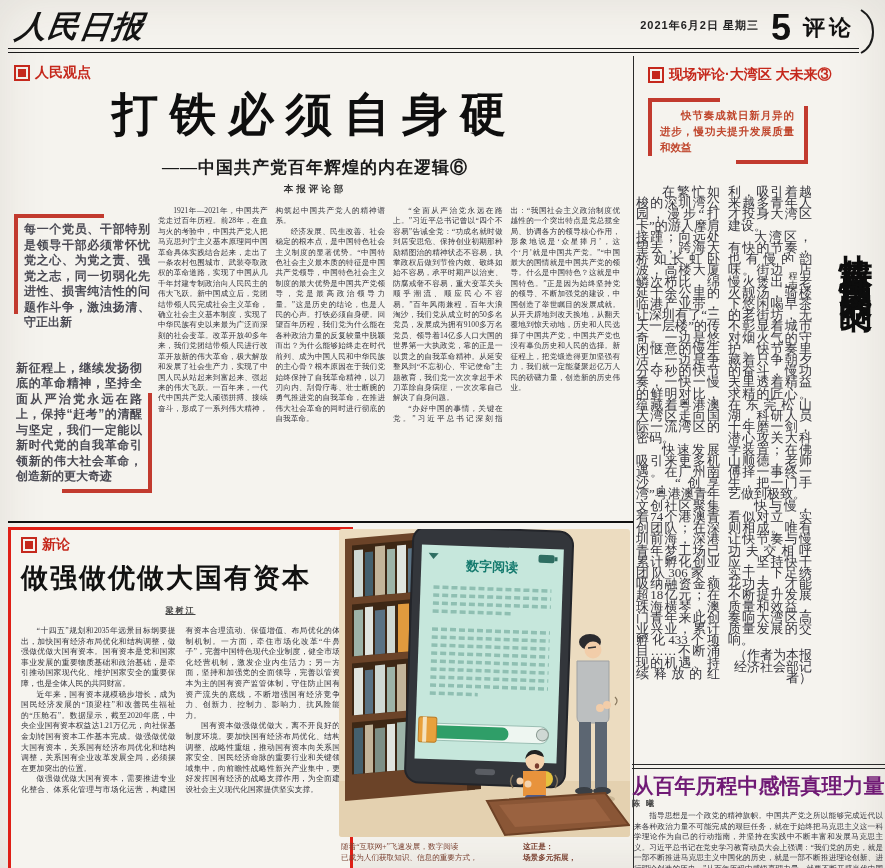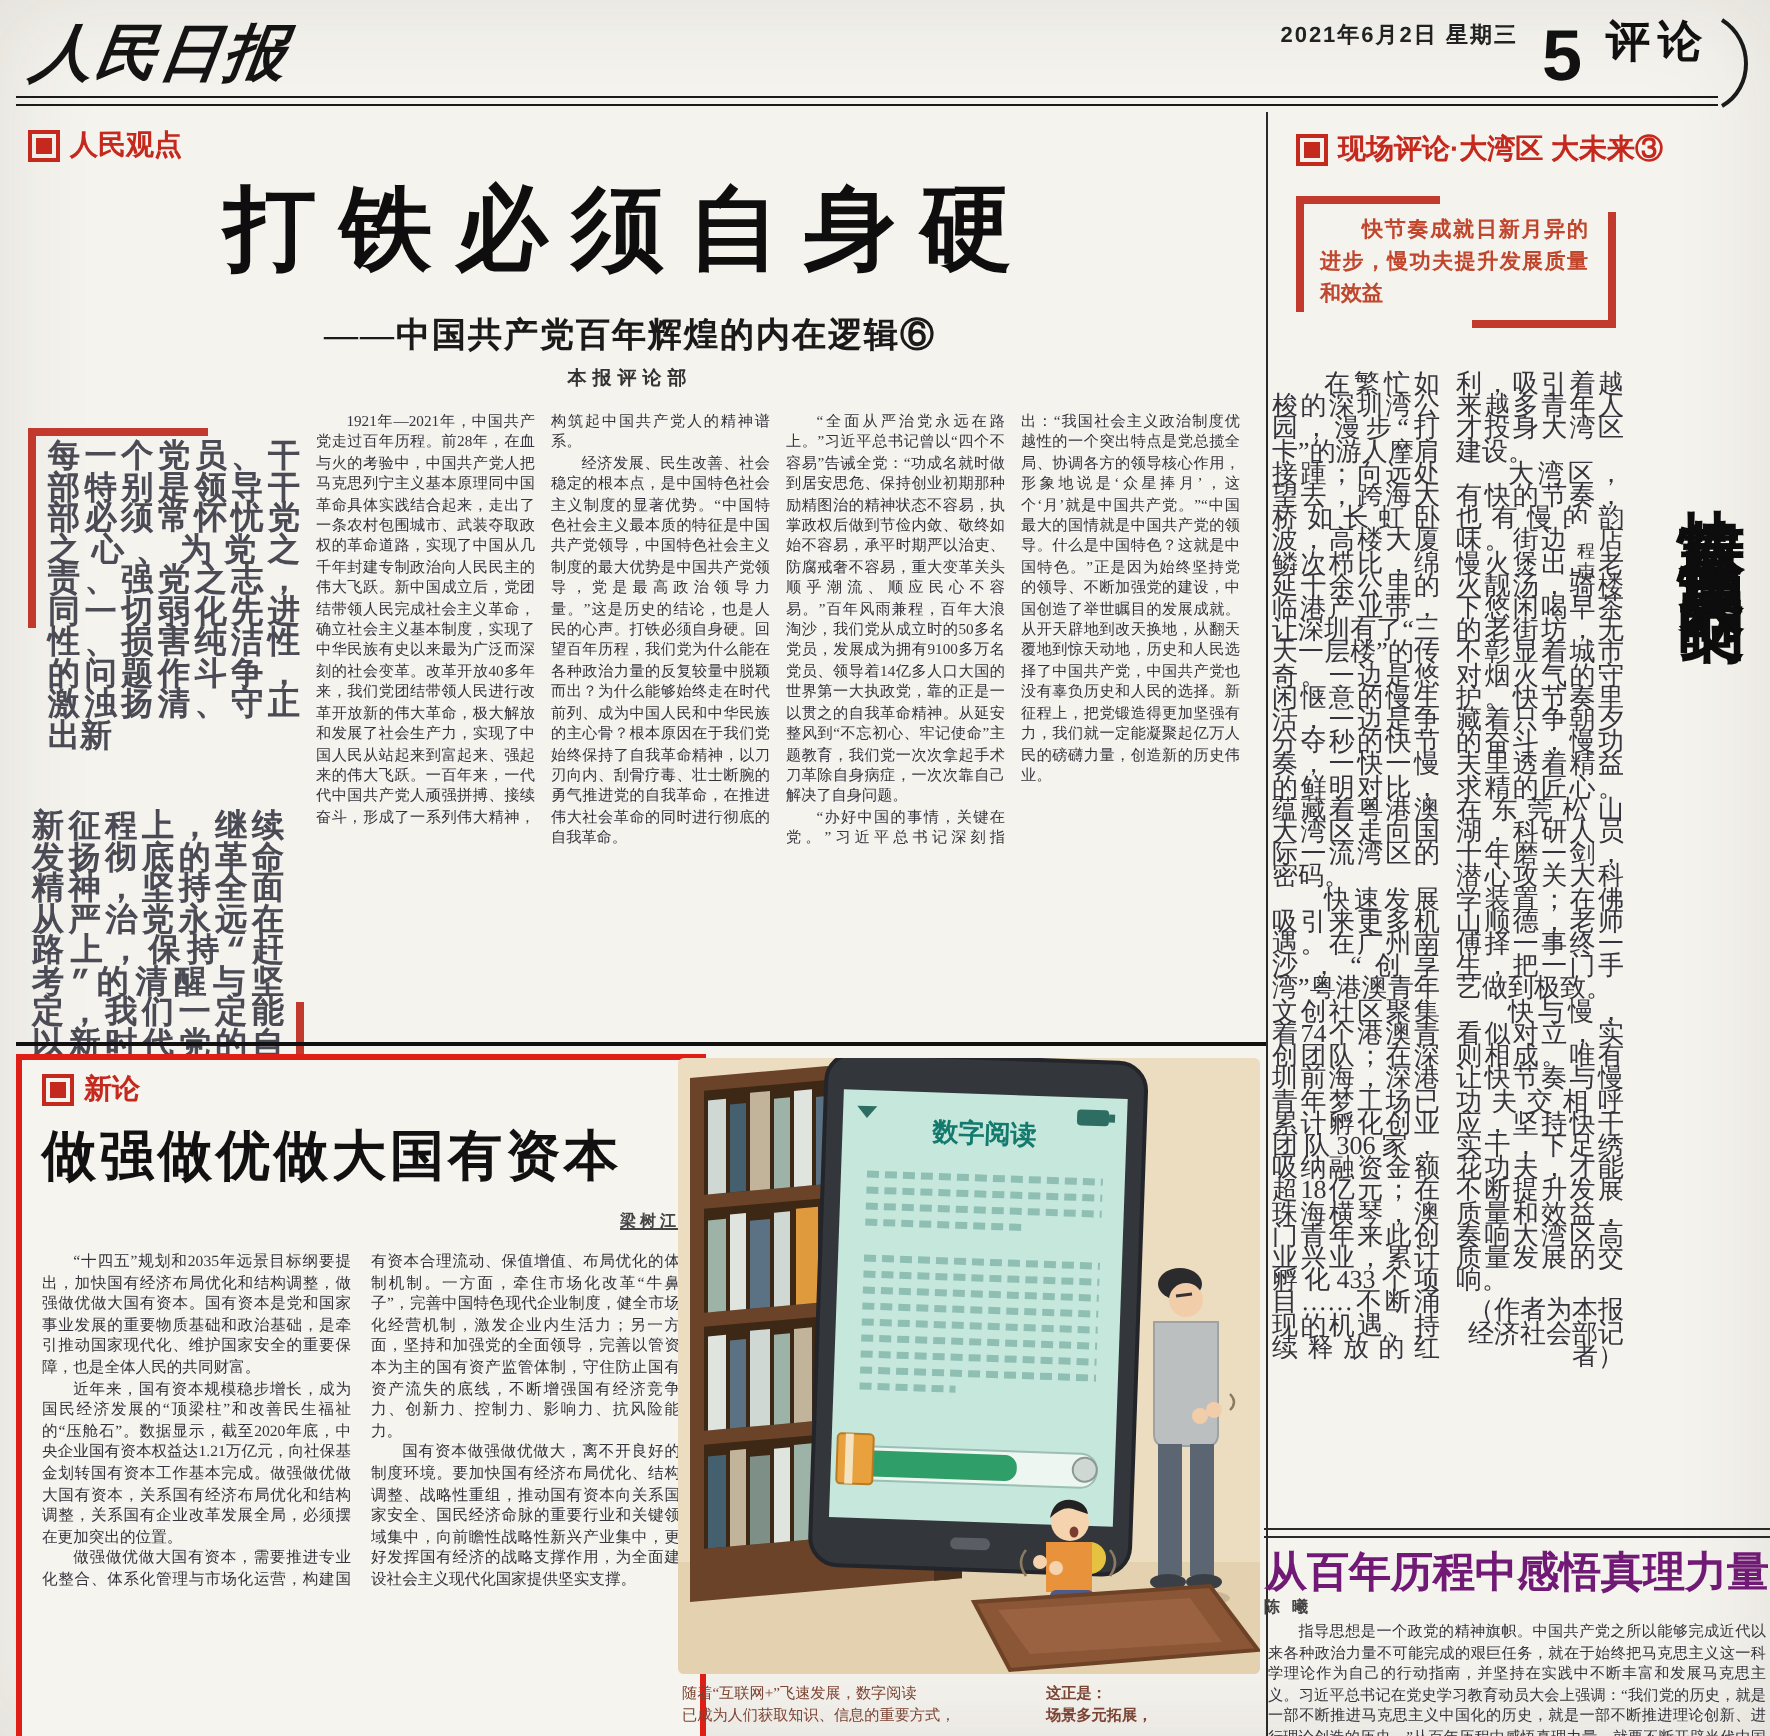--- a/index.html
+++ b/index.html
@@ -3,21 +3,21 @@
 <meta charset="utf-8">
 <style>
   html,body{margin:0;padding:0;background:#d8d5ce;}
   .page{position:relative;width:885px;height:868px;background:#f5f3ee;overflow:hidden;
         font-family:"Liberation Serif",serif;color:#34343c;
         box-shadow:inset 0 0 50px rgba(60,50,30,.10);}
   
   .masthead{position:absolute;left:16px;top:6px;font-family:"DejaVu Serif",serif;
             font-style:italic;font-weight:bold;font-size:31px;letter-spacing:1px;
             transform:skewX(-8deg);color:#141414;}
-  .head-right{position:absolute;right:30px;top:10px;display:flex;align-items:flex-start;gap:12px;margin-left:18px;}
+  .head-right{position:absolute;right:30px;top:10px;display:flex;align-items:center;gap:12px;margin-left:18px;}
   .head-date{font-family:"Liberation Sans",sans-serif;font-weight:bold;font-size:11px;
              color:#222;padding-bottom:6px;letter-spacing:1px;}
   .head-page{font-family:"Liberation Sans",sans-serif;font-weight:900;font-size:36px;color:#111;line-height:1;}
   .head-section{font-family:"Liberation Sans",sans-serif;font-weight:900;font-size:22px;color:#111;
                 letter-spacing:4px;line-height:1;padding-bottom:1px;}
   .head-rule{position:absolute;left:8px;right:26px;top:48px;height:3px;
              border-top:1px solid #1a1a1a;border-bottom:1px solid #1a1a1a;}
   .head-bracket{position:absolute;right:6px;top:8px;}
   .col-label{position:absolute;display:flex;align-items:center;gap:5px;
              font-family:"Liberation Sans",sans-serif;font-weight:900;font-size:14px;color:#c5281c;}
@@ -29,39 +29,39 @@
   p{margin:0;text-indent:2em;}
   
   .main-headline{position:absolute;left:8px;top:84px;width:614px;text-align:center;
                  font-family:"Liberation Sans",sans-serif;font-weight:900;font-size:46px;
                  letter-spacing:12px;color:#0e0e0e;}
   .main-sub{position:absolute;left:8px;top:156px;width:614px;text-align:center;
             font-weight:bold;font-size:17px;color:#1a1a1a;letter-spacing:1px;}
   .main-byline{position:absolute;left:8px;top:183px;width:614px;text-align:center;
                font-weight:bold;font-size:9.5px;color:#333;letter-spacing:3px;}
   .quote-col{position:absolute;left:14px;top:214px;width:138px;}
-  .pq{position:relative;font-family:Liberation Mono, monospace;font-weight:bold;
-      font-size:16px;line-height:15.5px;color:#4b4b55;text-align:justify;}
+  .pq{position:relative;font-family:Liberation Sans, sans-serif;font-weight:bold;
+      font-size:12px;line-height:15.5px;color:#4b4b55;text-align:justify;}
   .pq1{padding:8px 2px 0 10px;margin-bottom:30px;}
   .pq1 .bar-v{position:absolute;left:0;top:0;width:4px;height:100px;background:#c23a2e;}
   .pq1 .bar-h{position:absolute;left:0;top:0;width:90px;height:4px;background:#c23a2e;}
   .pq2{padding:0 10px 8px 2px;}
   .pq2 .bar-v{position:absolute;right:0;bottom:0;width:4px;height:100px;background:#c23a2e;}
   .pq2 .bar-h{position:absolute;right:0;bottom:0;width:90px;height:4px;background:#c23a2e;}
   .main-body{position:absolute;left:158px;top:206px;width:462px;height:314px;
              column-count:4;column-gap:8px;font-size:7.6px;line-height:10.4px;
              text-align:justify;color:#34343c;}
   
   .xinlun{position:absolute;left:8px;top:527px;width:319px;height:400px;
           border:3px solid #df1f16;background:#f6f4ef;padding:6px 10px;box-sizing:content-box;}
   .xl-label{display:flex;align-items:center;gap:5px;font-family:"Liberation Sans",sans-serif;
             font-weight:900;font-size:14px;color:#c5281c;}
   .xl-headline{margin-top:6px;font-family:Liberation Serif, serif;font-weight:900;
                font-size:27px;letter-spacing:2px;color:#111;}
-  .xl-author{text-align:right;font-weight:bold;font-size:8px;color:#444;margin-top:9px;letter-spacing:2px;text-decoration:underline;}
+  .xl-author{text-align:center;font-weight:bold;font-size:8px;color:#444;margin-top:9px;letter-spacing:2px;text-decoration:underline;}
   .xl-body{margin-top:10px;height:250px;column-count:2;column-gap:10px;
            font-size:7.8px;line-height:10.6px;text-align:justify;color:#34343c;}
   
   .cartoon{position:absolute;left:339px;top:529px;width:291px;height:308px;border-radius:3px;overflow:hidden;}
   .caption{position:absolute;left:341px;top:842px;width:289px;display:flex;gap:14px;
            font-size:7.6px;line-height:10.5px;color:#7c4434;}
   .caption .cl{width:168px;white-space:pre-line;}
   .caption .cr{font-weight:bold;}
   
   .scene-quote{position:absolute;left:648px;top:98px;width:160px;position:absolute;}

